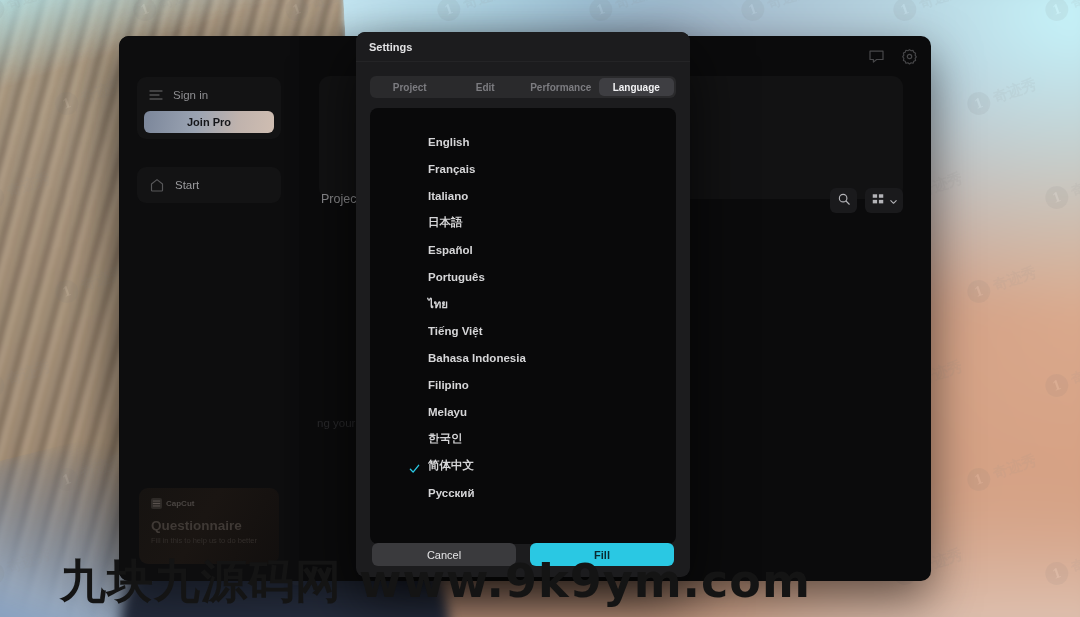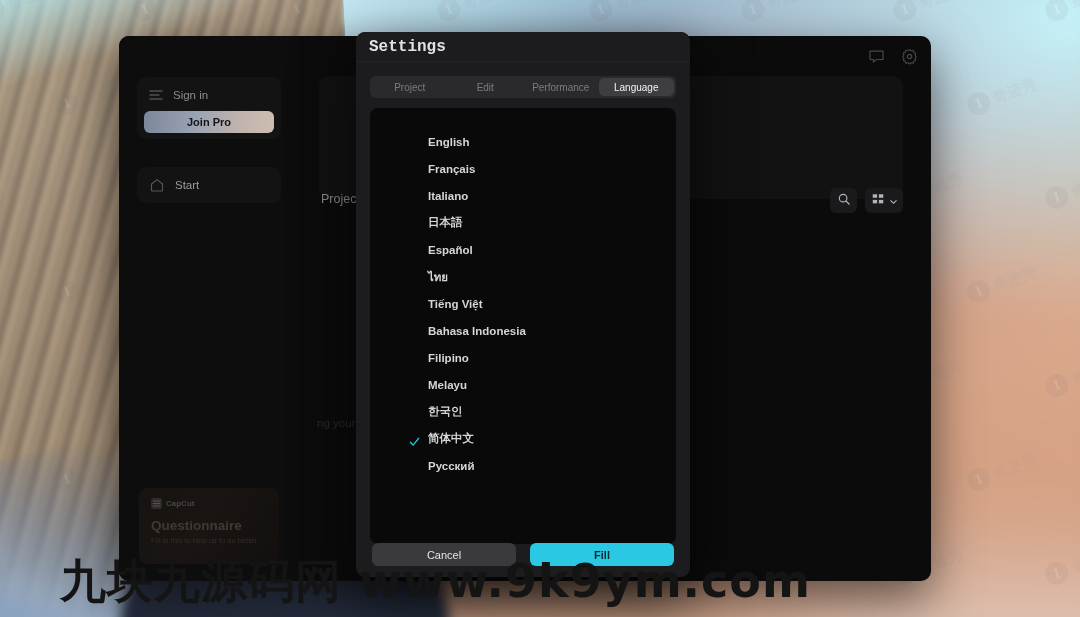--- a/index.html
+++ b/index.html
@@ -177,32 +177,32 @@
     background: #1c1c1e;
     border-radius: 9px;
     overflow: hidden;
     box-shadow: 0 22px 60px rgba(0,0,0,.7);
   }
   #settings-titlebar {
     height: 30px; background: #1c1c1e;
     display: flex; align-items: center; padding-left: 13px;
     border-bottom: 1px solid #242426;
   }
-  #settings-title { color: #e2e2e4; font-size: 16px; font-weight: bold; font-family: Liberation Mono, monospace; }
+  #settings-title { color: #e2e2e4; font-size: 11px; font-weight: bold; }
 
   #tabbar {
     position: absolute; left: 14px; top: 44px;
     width: 306px; height: 22px;
     background: #2a2a2c; border-radius: 6px;
     display: flex; align-items: center; padding: 2px;
   }
   .tab {
     flex: 1; height: 18px; border-radius: 5px;
     display: flex; align-items: center; justify-content: center;
-    color: #7c7c80; font-size: 10px; font-weight: normal;
+    color: #7c7c80; font-size: 10px; font-weight: bold;
   }
   .tab.active { background: #3e3e42; color: #f2f2f4; }
 
   #lang-panel {
     position: absolute; left: 14px; top: 76px;
     width: 306px; height: 436px;
     background: #09090a; border-radius: 8px;
     overflow: hidden;
     font-weight: bold;
   }
@@ -588,20 +588,23 @@
         <div class="lang-item">
           <span class="lang-name">Italiano</span>
         </div>
         <div class="lang-item">
           <span class="lang-name">日本語</span>
         </div>
         <div class="lang-item">
           <span class="lang-name">Español</span>
         </div>
         <div class="lang-item">
+          <span class="lang-name">Português</span>
+        </div>
+        <div class="lang-item">
           <span class="lang-name">ไทย</span>
         </div>
         <div class="lang-item">
           <span class="lang-name">Tiếng Việt</span>
         </div>
         <div class="lang-item">
           <span class="lang-name">Bahasa Indonesia</span>
         </div>
         <div class="lang-item">
           <span class="lang-name">Filipino</span>

